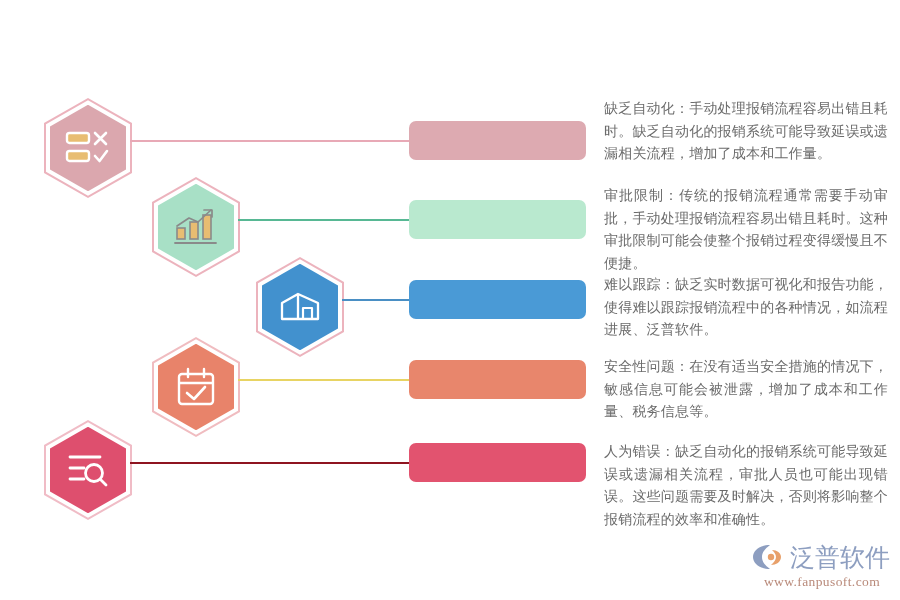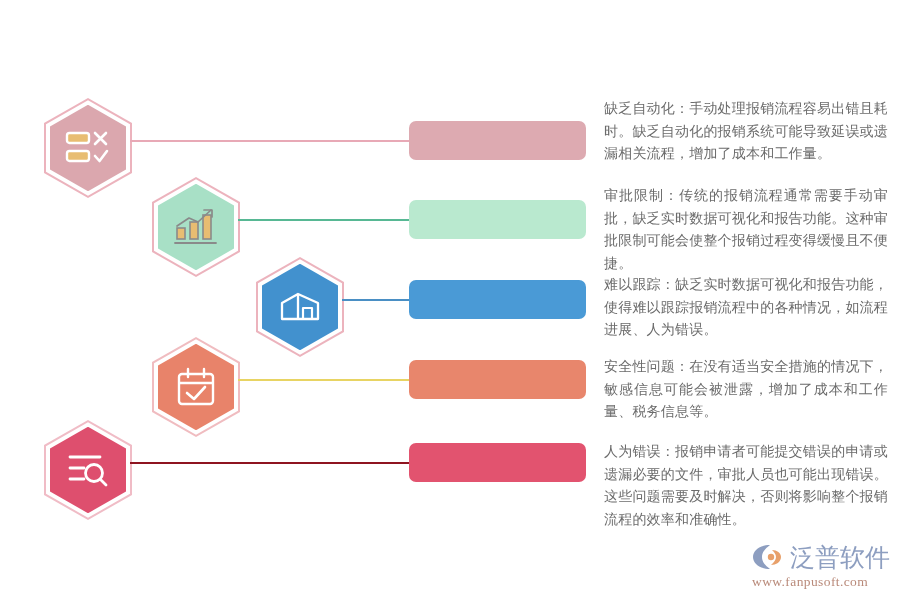--- a/index.html
+++ b/index.html
@@ -102,20 +102,21 @@
     font-family: "DejaVu Sans", "Liberation Sans", sans-serif;
     letter-spacing: 0px;
     line-height: 1;
   }
   .logo-url {
     margin-top: 3px;
     font-size: 13.5px;
     color: #b98a7a;
     font-family: "Liberation Serif", "DejaVu Serif", serif;
     letter-spacing: 0.4px;
+    text-align: center;
     width: 140px;
   }
 </style>
 </head>
 <body>
 
 <div id="infographic">
 
   <div class="row">
     <div class="hex-badge" style="left:44px; top:98px;">
@@ -145,38 +146,38 @@
           <rect x="16" y="14" width="8" height="17" fill="#e8bd72" stroke="#8a8a8a" stroke-width="1.6"></rect>
           <rect x="29" y="7" width="8" height="24" fill="#e8bd72" stroke="#8a8a8a" stroke-width="1.6"></rect>
           <path d="M3 18 L15 10 L24 14 L37 2" stroke="#8a8a8a" stroke-width="1.7" fill="none" stroke-linecap="round" stroke-linejoin="round"></path>
           <path d="M30 2 L38 2 L38 9" stroke="#8a8a8a" stroke-width="1.7" fill="none" stroke-linecap="round" stroke-linejoin="round"></path>
           <line x1="1" y1="35" x2="42" y2="35" stroke="#8a8a8a" stroke-width="1.8" stroke-linecap="round"></line>
         </svg>
       </div>
     </div>
     <div class="connector" id="conn-1" style="left: 238px; top: 219px; width: 172px; background: rgb(87, 184, 148);"></div>
     <div class="pill" id="pill-1" style="left: 409px; top: 200px; background: rgb(185, 233, 207);"></div>
-    <div class="text-block" style="top:184px;">审批限制：传统的报销流程通常需要手动审批，缺乏实时数据可视化和报告功能。这种审批限制可能会使整个报销过程变得缓慢且不便捷。</div>
+    <div class="text-block" style="top:184px;">审批限制：传统的报销流程通常需要手动审批，手动处理报销流程容易出错且耗时。这种审批限制可能会使整个报销过程变得缓慢且不便捷。</div>
   </div>
 
   <div class="row">
     <div class="hex-badge" style="left:256px; top:257px;">
       <div class="hex-outer" style="background: rgb(236, 179, 189);"></div>
       <div class="hex-mid"></div>
       <div class="hex-inner" id="hex-inner-2" style="background: rgb(66, 145, 206);">
         <svg class="hex-icon" width="44" height="32" viewBox="0 0 44 32">
           <path d="M4 28 L4 12 L20 3 L40 12 L40 28 Z" fill="none" stroke="#ffffff" stroke-width="2.3" stroke-linejoin="round"></path>
           <path d="M20 3 L20 28" stroke="#ffffff" stroke-width="2.3" stroke-linejoin="round" fill="none"></path>
           <rect x="25" y="17" width="9" height="11" fill="none" stroke="#ffffff" stroke-width="2.2" stroke-linejoin="round"></rect>
         </svg>
       </div>
     </div>
     <div class="connector" id="conn-2" style="left: 342px; top: 299px; width: 68px; background: rgb(74, 143, 196);"></div>
     <div class="pill" id="pill-2" style="left: 409px; top: 280px; background: rgb(74, 154, 214);"></div>
-    <div class="text-block" style="top:273px;">难以跟踪：缺乏实时数据可视化和报告功能，使得难以跟踪报销流程中的各种情况，如流程进展、人为错误。</div>
+    <div class="text-block" style="top:273px;">难以跟踪：缺乏实时数据可视化和报告功能，使得难以跟踪报销流程中的各种情况，如流程进展、泛普软件。</div>
   </div>
 
   <div class="row">
     <div class="hex-badge" style="left:152px; top:337px;">
       <div class="hex-outer" style="background: rgb(240, 188, 192);"></div>
       <div class="hex-mid"></div>
       <div class="hex-inner" id="hex-inner-3" style="background: rgb(232, 131, 106);">
         <svg class="hex-icon" width="40" height="40" viewBox="0 0 40 40">
           <rect x="3" y="7" width="34" height="30" rx="3" fill="none" stroke="#ffffff" stroke-width="2.4"></rect>
           <line x1="3" y1="16" x2="37" y2="16" stroke="#ffffff" stroke-width="2.4"></line>
@@ -200,21 +201,21 @@
           <line x1="3" y1="5" x2="33" y2="5" stroke="#ffffff" stroke-width="2.8" stroke-linecap="round"></line>
           <line x1="3" y1="16" x2="17" y2="16" stroke="#ffffff" stroke-width="2.8" stroke-linecap="round"></line>
           <line x1="3" y1="27" x2="17" y2="27" stroke="#ffffff" stroke-width="2.8" stroke-linecap="round"></line>
           <circle cx="27" cy="21" r="8.5" fill="none" stroke="#ffffff" stroke-width="2.8"></circle>
           <line x1="33.5" y1="27.5" x2="39" y2="33" stroke="#ffffff" stroke-width="2.8" stroke-linecap="round"></line>
         </svg>
       </div>
     </div>
     <div class="connector" id="conn-4" style="left: 130px; top: 462px; width: 280px; background: rgb(142, 20, 32);"></div>
     <div class="pill" id="pill-4" style="left: 409px; top: 443px; background: rgb(226, 83, 111);"></div>
-    <div class="text-block" style="top:440px;">人为错误：报销申请者可能提交错误的申请或遗漏必要的文件，审批人员也可能出现错误。这些问题需要及时解决，否则将影响整个报销流程的效率和准确性。</div>
+    <div class="text-block" style="top:440px;">人为错误：缺乏自动化的报销系统可能导致延误或遗漏相关流程，审批人员也可能出现错误。这些问题需要及时解决，否则将影响整个报销流程的效率和准确性。</div>
   </div>
 
   <div id="brand-logo">
     <div class="logo-row">
       <svg width="32" height="28" viewBox="0 0 32 28">
         <path d="M18 2 C7 2 1 8 1 14 C1 20 7 26 18 26 C13 22 10 19 10 14 C10 9 13 6 18 2 Z" fill="#8d9ec0"></path>
         <path d="M20 7 C25 7 29 10 29 14 C29 19 24 22 19 22 C22 19 24 17 24 14 C24 11 22 9 20 7 Z" fill="#e8a06a"></path>
         <circle cx="19" cy="14" r="3.2" fill="#e8a06a"></circle>
       </svg>
       <span class="logo-text">泛普软件</span>

